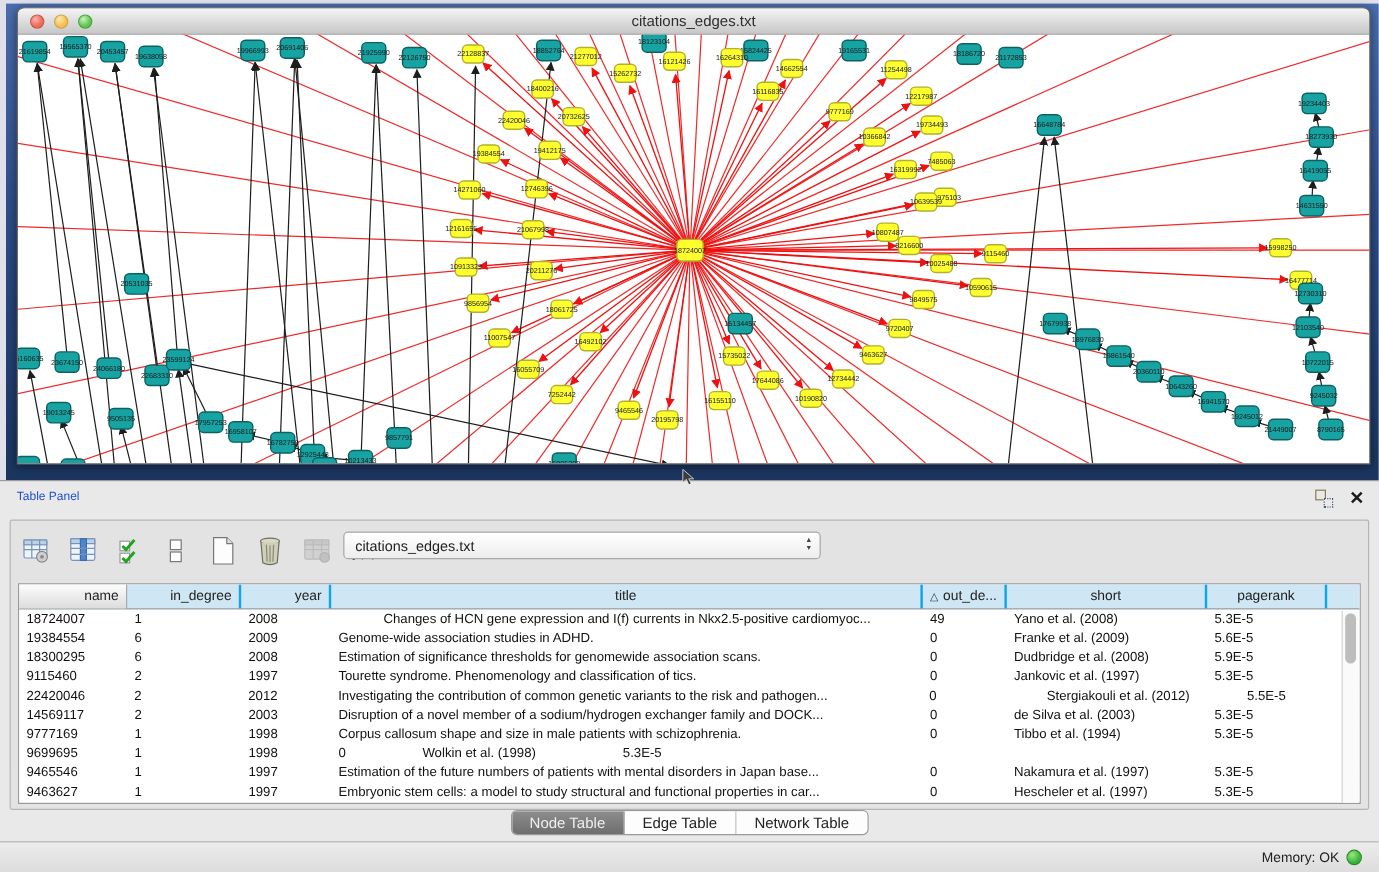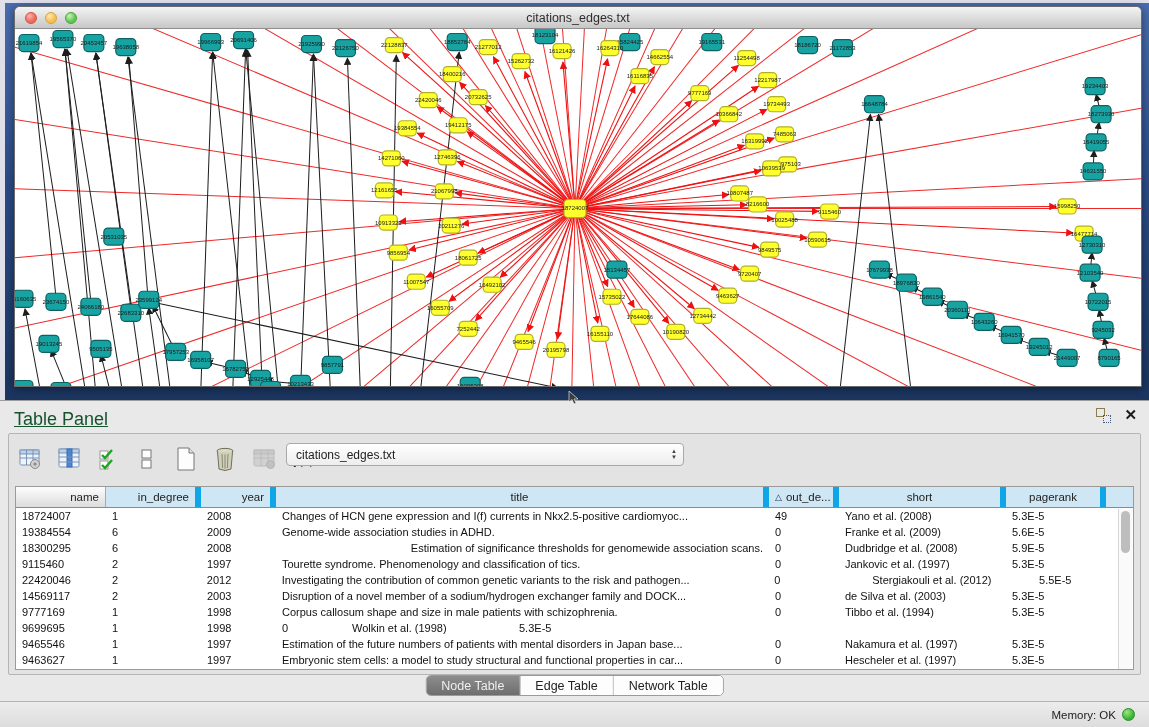--- a/index.html
+++ b/index.html
@@ -21,21 +21,21 @@
   .tl.yellow { left:30px;  background:radial-gradient(circle at 35% 30%,#ffe9b0,#f5bf4f 60%); border:1px solid #d6a243; }
   .tl.green  { left:50px;  background:radial-gradient(circle at 35% 30%,#c8f4b8,#61c554 60%); border:1px solid #4aa33c; }
   #win-title { font-size:12.5px; color:#2e2e2e; }
   #canvas-wrap { position:absolute; left:0; top:22px; right:0; bottom:0; background:#fff; }
   #graph-svg { width:100%; height:100%; display:block; }
 
   
   #table-panel { position:absolute; left:0; top:400px; width:1149px; height:327px;
     background:#e9e9e9; border-top:1px solid #9b9b9b; }
   #tp-header { position:relative; height:30px; }
-  #tp-title { position:absolute; left:14px; top:8px; font-size:18px; color:#14532d;text-decoration:underline; }
+  #tp-title { position:absolute; left:14px; top:8px; font-size:10px; color:#1d4ed8; }
   #tp-float { position:absolute; right:38px; top:7px; width:15px; height:15px; cursor:pointer; }
   #tp-float .sq1 { position:absolute; left:0; top:0; width:9px; height:9px; border:1.5px solid #8a7d52; }
   #tp-float .sq2 { position:absolute; right:0; bottom:0; width:8px; height:8px; border:1.5px dotted #49597a; background:#e9e9e9; }
   #tp-close { position:absolute; right:12px; top:5px; font-size:15px; font-weight:bold; color:#1a1a1a; cursor:pointer; }
 
   #tp-inner { position:absolute; left:8px; top:32px; width:1133px; height:242px;
     background:#e3e3e3; border:1px solid #b5b5b5; border-radius:2px; }
   #toolbar { position:absolute; left:6px; top:4px; height:42px; display:flex; align-items:center; gap:9px; }
   .tbtn { width:30px; height:30px; display:flex; align-items:center; justify-content:center; border-radius:4px; }
   .tbtn svg { display:block; }
@@ -44,21 +44,21 @@
     background:linear-gradient(#ffffff,#ededed); border:1px solid #a9a9a9; border-radius:4px;
     display:flex; align-items:center; padding:0 22px 0 9px; cursor:pointer; }
   #table-select .val { font-size:12px; color:#222; flex:1; white-space:nowrap; overflow:hidden; }
   #table-select .stepper { position:absolute; right:6px; top:4px; display:flex; flex-direction:column; line-height:6px; }
   #table-select .stepper span { font-size:6px; color:#444; }
 
   #table-box { position:absolute; left:6px; top:52px; width:1119px; height:184px;
     background:#fff; border:1px solid #9a9a9a; overflow:hidden; }
   #thead { display:flex; height:21px; background:#cfe6f4; border-bottom:1px solid #8a8a8a; }
   .hc { font-size:11.5px; color:#222; display:flex; align-items:center; padding:0 6px;
-    border-right:6px solid #0ea5e9; overflow:hidden; white-space:nowrap; }
+    border-right:2px solid #0ea5e9; overflow:hidden; white-space:nowrap; }
   .hc.right { justify-content:flex-end; }
   .hc.center { justify-content:center; }
   .hc.first { background:linear-gradient(#fdfdfd,#dcdcdc); border-right:1px solid #aaa; }
   .hc .sort { font-size:9px; margin-right:4px; color:#135; }
   .trow { display:flex; height:16px; background:#fff; }
   .tc { font-size:11px; color:#111; padding:0 6px; white-space:nowrap; overflow:hidden;
     text-overflow:ellipsis; line-height:16px; }
   #vscroll { position:absolute; right:1px; top:22px; width:14px; height:161px; background:#fafafa; border-left:1px solid #d5d5d5; }
   #vthumb { position:absolute; left:2px; top:2px; width:9px; height:42px; background:#bdbdbd; border-radius:5px; }
 
@@ -569,39 +569,39 @@
             </div>
             <div class="hc center" style="width: 100px;">
               <span>pagerank</span>
             </div>
           </div>
         <div id="tbody">
             <div class="trow">
               <div class="tc" style="width: 90px;">18724007</div>
               <div class="tc" style="width: 95px;">1</div>
               <div class="tc" style="width: 75px;">2008</div>
-              <div class="tc" style="width: 493px;">Changes of HCN gene expression and I(f) currents in Nkx2.5-positive cardiomyoc...</div>
+              <div class="tc" style="width: 493px; text-align: center;">Changes of HCN gene expression and I(f) currents in Nkx2.5-positive cardiomyoc...</div>
               <div class="tc" style="width: 70px;">49</div>
               <div class="tc" style="width: 167px;">Yano et al. (2008)</div>
               <div class="tc" style="width: 100px;">5.3E-5</div>
             </div>
             <div class="trow">
               <div class="tc" style="width: 90px;">19384554</div>
               <div class="tc" style="width: 95px;">6</div>
               <div class="tc" style="width: 75px;">2009</div>
               <div class="tc" style="width: 493px;">Genome-wide association studies in ADHD.</div>
               <div class="tc" style="width: 70px;">0</div>
               <div class="tc" style="width: 167px;">Franke et al. (2009)</div>
               <div class="tc" style="width: 100px;">5.6E-5</div>
             </div>
             <div class="trow">
               <div class="tc" style="width: 90px;">18300295</div>
               <div class="tc" style="width: 95px;">6</div>
               <div class="tc" style="width: 75px;">2008</div>
-              <div class="tc" style="width: 493px; text-align: right;">Estimation of significance thresholds for genomewide association scans.</div>
+              <div class="tc" style="width: 493px;">Estimation of significance thresholds for genomewide association scans.</div>
               <div class="tc" style="width: 70px;">0</div>
               <div class="tc" style="width: 167px;">Dudbridge et al. (2008)</div>
               <div class="tc" style="width: 100px;">5.9E-5</div>
             </div>
             <div class="trow">
               <div class="tc" style="width: 90px;">9115460</div>
               <div class="tc" style="width: 95px;">2</div>
               <div class="tc" style="width: 75px;">1997</div>
               <div class="tc" style="width: 493px;">Tourette syndrome. Phenomenology and classification of tics.</div>
               <div class="tc" style="width: 70px;">0</div>

